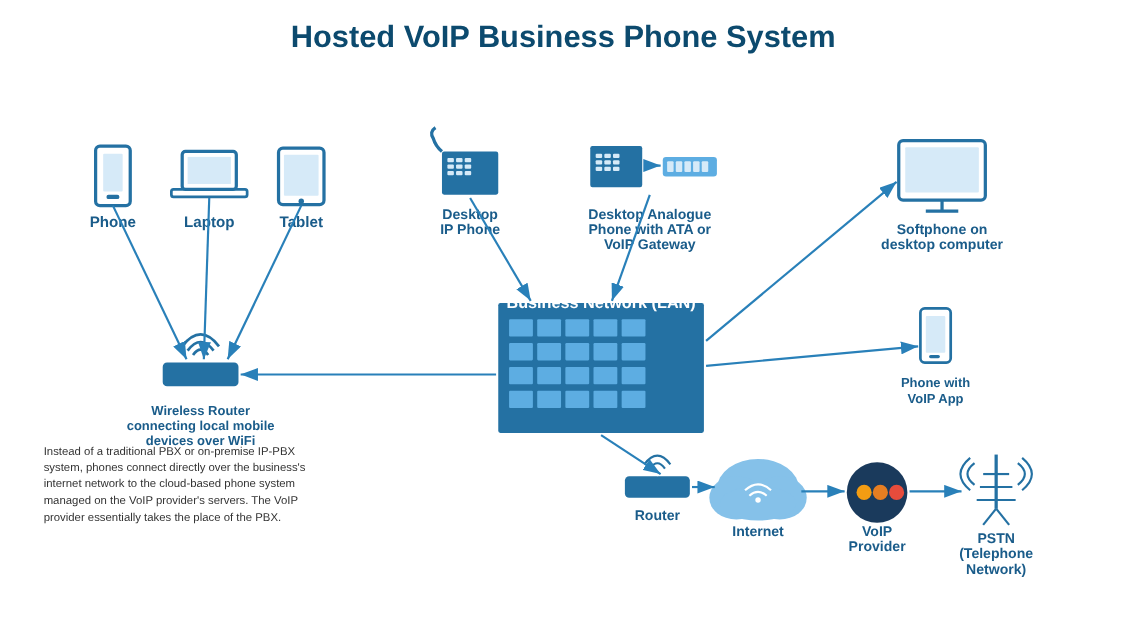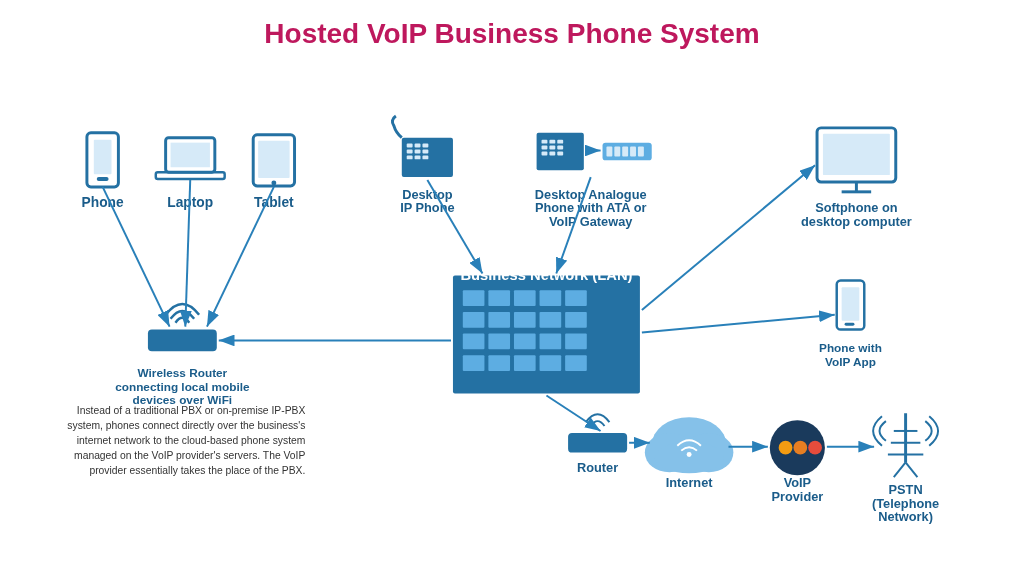--- a/index.html
+++ b/index.html
@@ -16,30 +16,29 @@
       width: 1024px;
       height: 576px;
       position: relative;
       padding: 10px 20px;
     }
 
     .main-title {
       text-align: center;
       font-size: 28px;
       font-weight: bold;
-      color: #be185d;
+      color: #0c4a6e;
       margin-bottom: 10px;
       padding-top: 8px;
     }
 
     .diagram-area {
       position: relative;
       width: 100%;
       height: 490px;
-      text-align: right;
     }
 
     
     .diagram-svg {
       position: absolute;
       top: 0; left: 0;
       width: 100%;
       height: 100%;
     }
   </style>

